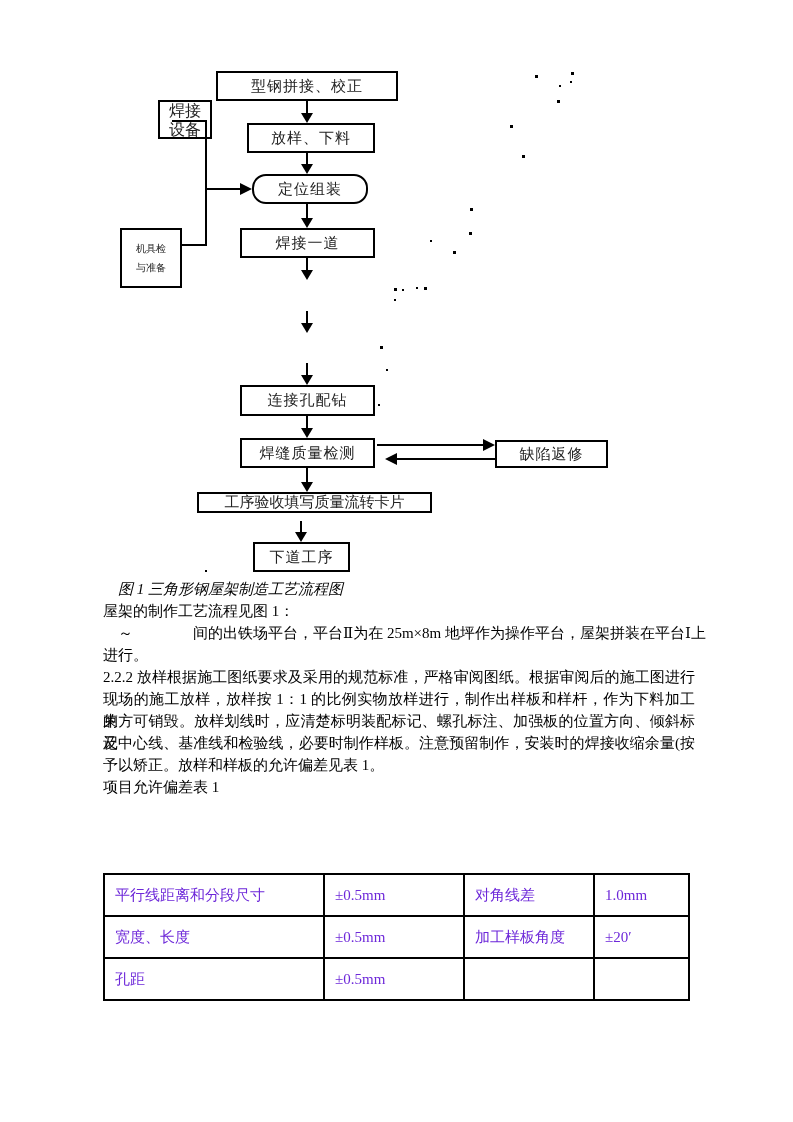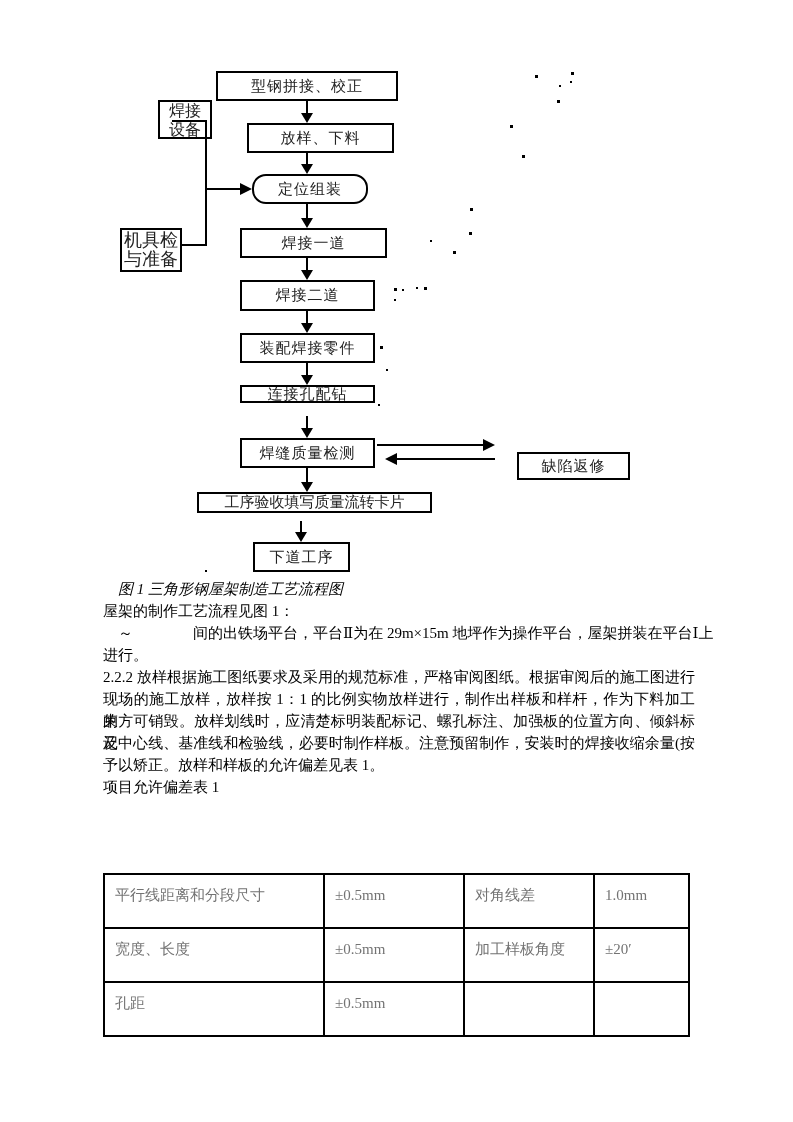--- a/index.html
+++ b/index.html
@@ -18,55 +18,53 @@
   .tri-left{position:absolute;width:0;height:0;border-top:6px solid transparent;
             border-bottom:6px solid transparent;border-right:12px solid #000;}
   .speck{position:absolute;background:#000;width:3px;height:3px;}
   
   .textblock{position:absolute;left:103px;top:578px;width:592px;}
   .tline{height:22px;line-height:22px;font-size:15px;white-space:pre;color:#000;}
   .tline.just{white-space:normal;text-align:justify;text-align-last:justify;}
   .tline.caption{padding-left:15px;font-style:italic;}
   
   .toltable{position:absolute;left:103px;top:873px;border-collapse:collapse;table-layout:fixed;}
-  .toltable td{border:2px solid #000;height:40px;font-size:15px;padding:0 0 12px 10px;
-               vertical-align:middle;color:#737373;}
+  .toltable td{border:2px solid #000;height:40px;font-size:15px;padding:0 0 0 10px;
+               vertical-align:middle;color:#6d28d9;}
 </style>
 </head>
 <body>
 
 <div class="page">
 
   <div class="fbox" style="left:216px;top:71px;width:182px;height:30px;">型钢拼接、校正</div>
 
   <div class="fbox side" style="left:118px;top:100px;width:54px;height:39px;font-size:16px;margin-left:40px;">
     <span>焊接</span>
     <span>设备</span>
   </div>
 
-  <div class="fbox" style="left:247px;top:123px;width:147px;height:30px;">放样、下料</div>
+  <div class="fbox" style="left:247px;top:123px;width:128px;height:30px;">放样、下料</div>
 
   <div class="fbox" style="left:252px;top:174px;width:116px;height:30px;border-radius:14px;">定位组装</div>
 
-  <div class="fbox side" style="left:120px;top:228px;width:62px;height:44px;font-size:18px;">
+  <div class="fbox side" style="left:120px;top:228px;width:62px;height:60px;font-size:10px;">
     <span>机具检</span>
     <span>与准备</span>
   </div>
 
-  <div class="fbox" style="left:240px;top:228px;width:147px;height:30px;">焊接一道</div>
+  <div class="fbox" style="left:240px;top:228px;width:135px;height:30px;">焊接一道</div>
 
-  <div class="fbox" style="left:240px;top:280px;width:135px;height:31px;">焊接二道</div>
 
-  <div class="fbox" style="left:240px;top:333px;width:135px;height:30px;">装配焊接零件</div>
 
-  <div class="fbox" style="left:240px;top:385px;width:135px;height:18px;">连接孔配钻</div>
+  <div class="fbox" style="left:240px;top:385px;width:135px;height:31px;">连接孔配钻</div>
 
   <div class="fbox" style="left:240px;top:438px;width:135px;height:30px;">焊缝质量检测</div>
 
-  <div class="fbox" style="left:517px;top:440px;width:113px;height:28px;margin-top:12px;">缺陷返修</div>
+  <div class="fbox" style="left:495px;top:440px;width:113px;height:28px;">缺陷返修</div>
 
   <div class="fbox" style="left:197px;top:492px;width:235px;height:21px;letter-spacing:0;">工序验收填写质量流转卡片</div>
 
   <div class="fbox" style="left:253px;top:542px;width:97px;height:30px;">下道工序</div>
 
   <div class="vline" style="left:306px;top:101px;width:2px;height:13px;"></div>
   <div class="tri-down" style="left:301px;top:113px;"></div>
 
   <div class="vline" style="left:306px;top:153px;width:2px;height:11px;"></div>
   <div class="tri-down" style="left:301px;top:164px;"></div>
@@ -120,21 +118,21 @@
   <div class="speck" style="left:424px;top:287px;"></div>
   <div class="speck" style="left:394px;top:299px;width:2px;height:2px;"></div>
   <div class="speck" style="left:380px;top:346px;"></div>
   <div class="speck" style="left:386px;top:369px;width:2px;height:2px;"></div>
   <div class="speck" style="left:378px;top:404px;width:2px;height:2px;"></div>
   <div class="speck" style="left:205px;top:570px;width:2px;height:2px;"></div>
 
   <div class="textblock">
     <div class="tline caption">图 1 三角形钢屋架制造工艺流程图</div>
     <div class="tline">屋架的制作工艺流程见图 1：</div>
-    <div class="tline">　～　　　　间的出铁场平台，平台Ⅱ为在 29m×15m 地坪作为操作平台，屋架拼装在平台Ⅰ上</div>
+    <div class="tline">　～　　　　间的出铁场平台，平台Ⅱ为在 25m×8m 地坪作为操作平台，屋架拼装在平台Ⅰ上</div>
     <div class="tline">进行。</div>
     <div class="tline just">2.2.2 放样根据施工图纸要求及采用的规范标准，严格审阅图纸。根据审阅后的施工图进行</div>
     <div class="tline just">现场的施工放样，放样按 1：1 的比例实物放样进行，制作出样板和样杆，作为下料加工的</div>
     <div class="tline just">束方可销毁。放样划线时，应清楚标明装配标记、螺孔标注、加强板的位置方向、倾斜标记</div>
     <div class="tline just">及中心线、基准线和检验线，必要时制作样板。注意预留制作，安装时的焊接收缩余量(按</div>
     <div class="tline">予以矫正。放样和样板的允许偏差见表 1。</div>
     <div class="tline">项目允许偏差表 1</div>
   </div>
 
   <table class="toltable">

